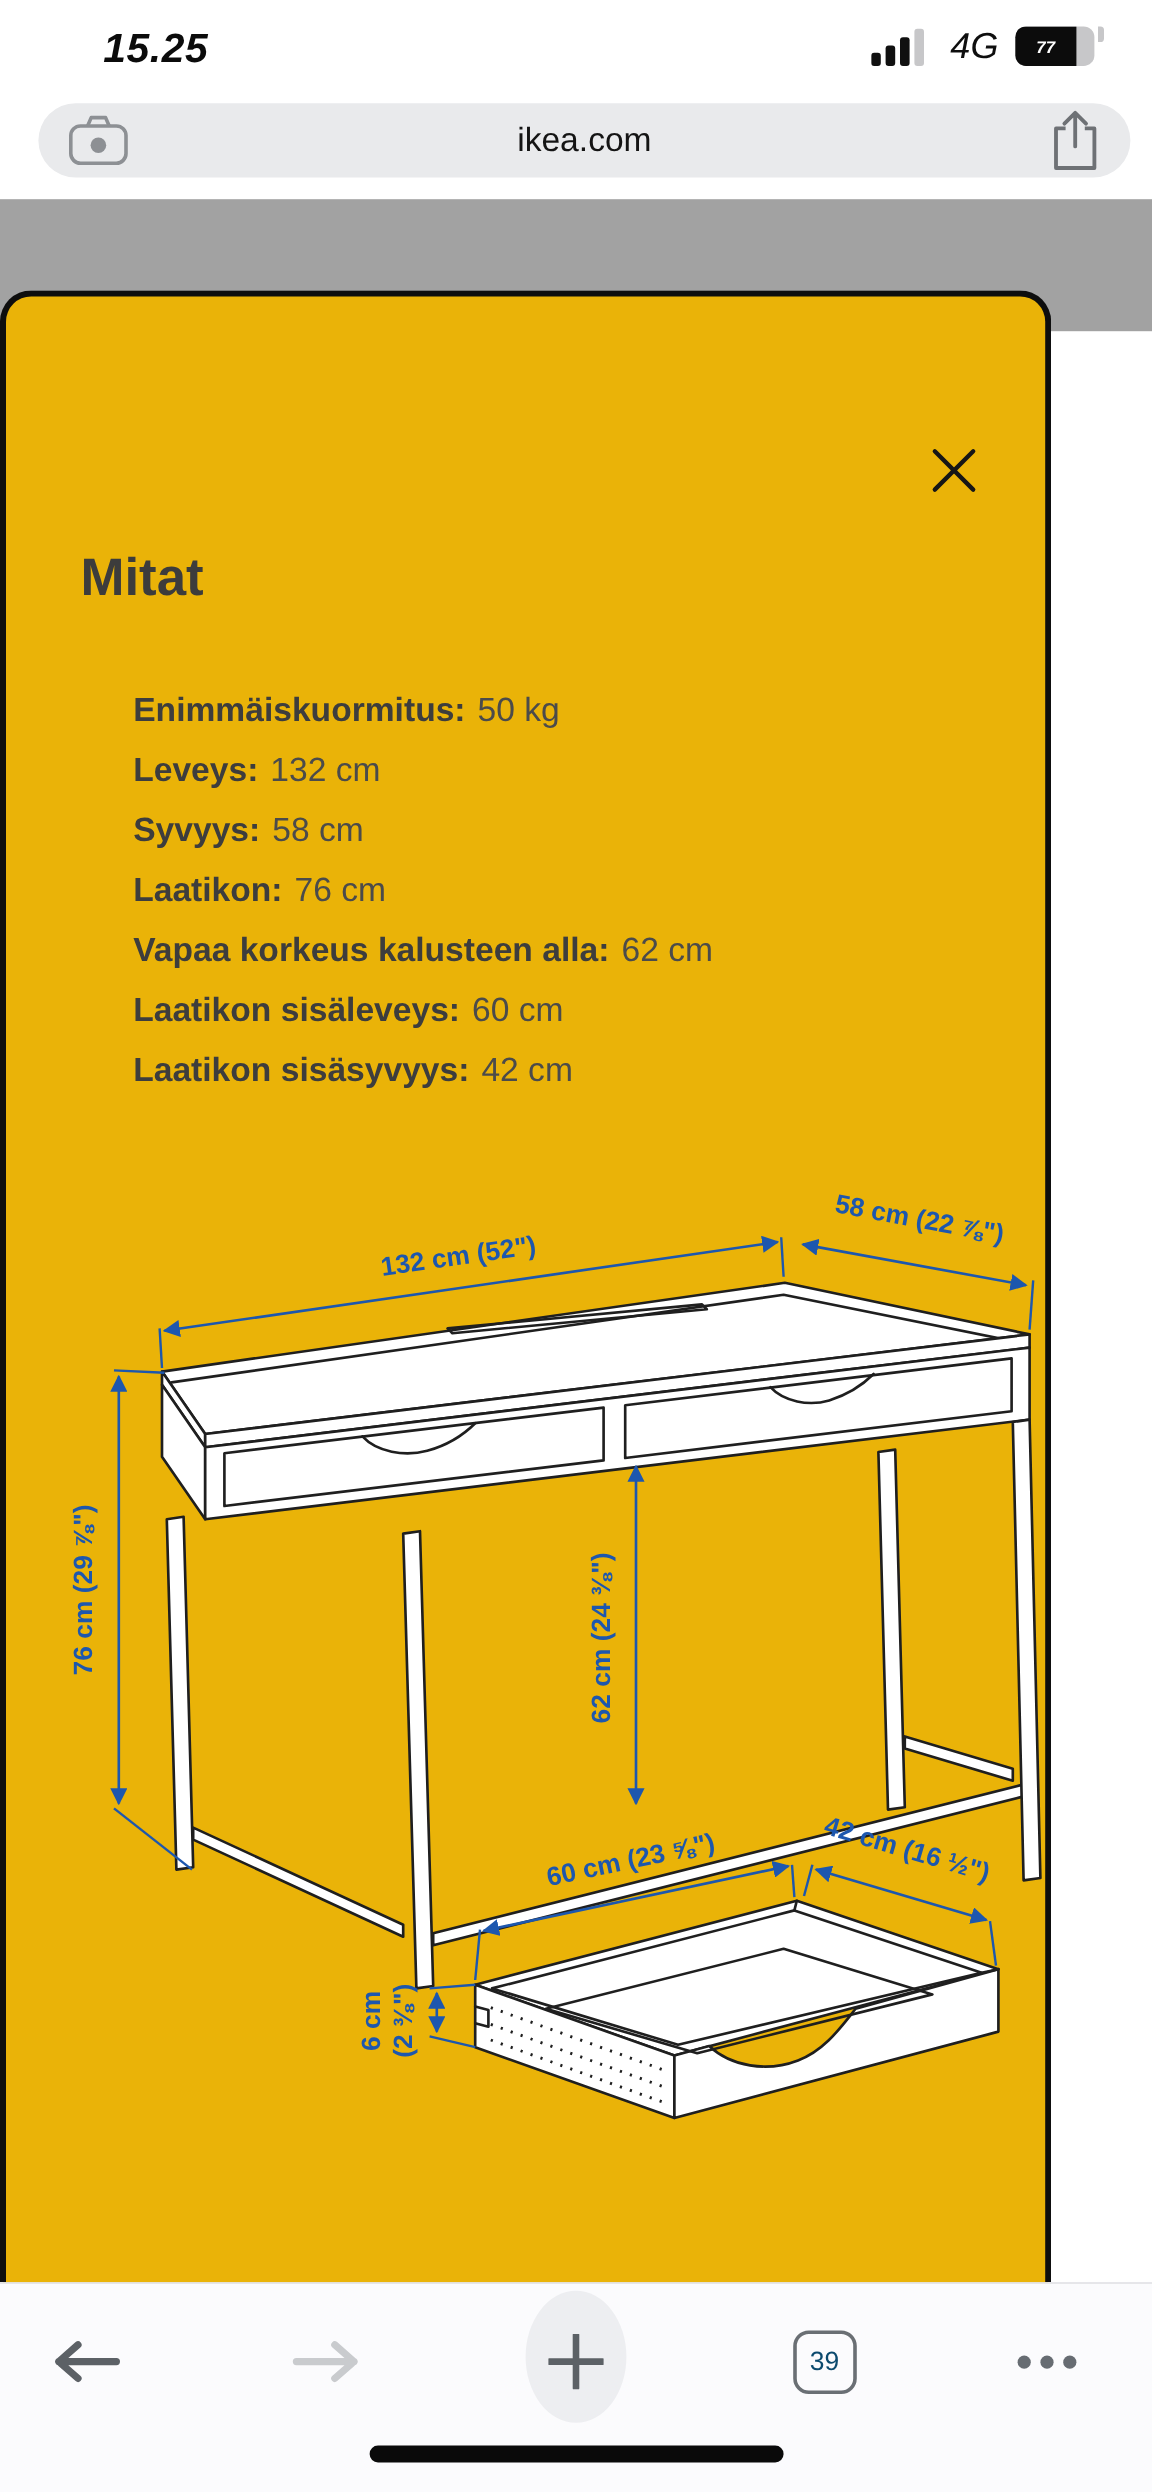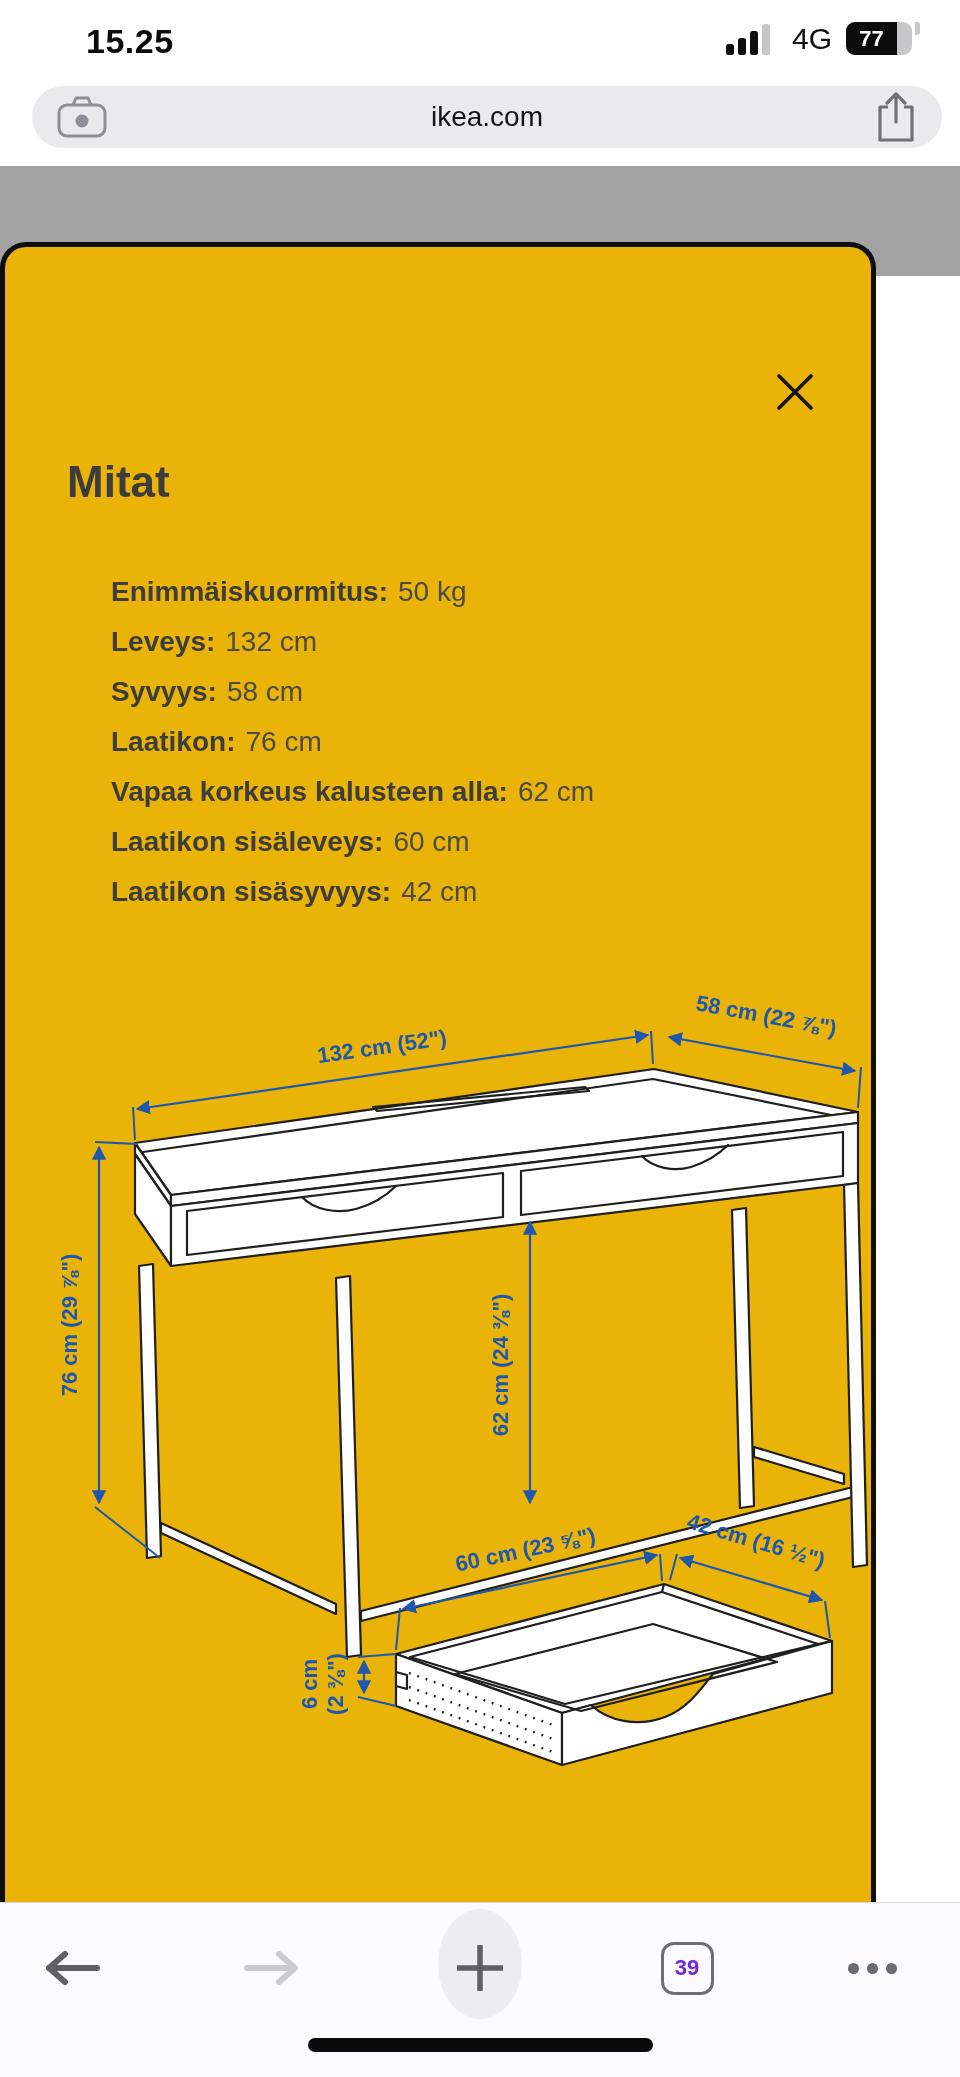--- a/index.html
+++ b/index.html
@@ -1,26 +1,26 @@
 <!DOCTYPE html>
 <html><head>
 <meta charset="utf-8">
 <style>
   html,body{margin:0;padding:0;background:#fff;}
   .screen{position:relative;width:960px;height:2077px;overflow:hidden;background:#fff;
           font-family:"Liberation Sans",sans-serif;}
   
-  .status-bar{position:absolute;left:0;top:0;width:960px;height:78px;background:#fff;}
+  .status-bar{position:absolute;left:0;top:0;width:960px;height:78px;background:#fff;font-style:italic;}
   .time{position:absolute;left:86px;top:22px;font-size:34px;font-weight:700;color:#0b0b0b;letter-spacing:.5px;}
   .status-right{position:absolute;right:40px;top:22px;display:flex;gap:14px;height:40px;}
   .net-label{font-size:30px;font-weight:500;color:#0e0e0e;}
   .battery{position:relative;width:66px;height:33px;border-radius:9px;background:#c7c7c9;overflow:hidden;}
   .battery-fill{position:absolute;left:0;top:0;bottom:0;width:77%;background:#0c0c0c;}
   .battery-num{position:absolute;left:0;top:0;width:77%;height:100%;display:flex;align-items:center;justify-content:center;
-               color:#fff;font-size:22px;font-weight:700;}
+               color:#fff;font-size:14px;font-weight:700;}
   .battery-cap{width:5px;height:13px;background:#c7c7c9;border-radius:0 3px 3px 0;margin-left:-11px;}
   
   .address-row{position:absolute;left:0;top:78px;width:960px;height:88px;background:#fff;}
   .address-pill{position:absolute;left:32px;right:18px;top:8px;height:62px;background:#e9eaec;border-radius:31px;
                 display:flex;align-items:center;justify-content:space-between;padding:0 24px;box-sizing:border-box;}
   .url-text{font-size:28px;color:#141414;position:absolute;left:0;right:0;text-align:center;}
   .pill-icon{position:relative;z-index:2;display:flex;align-items:center;}
   
   .dim-strip{position:absolute;left:0;top:166px;width:960px;height:110px;background:#a2a2a2;}
   
@@ -37,21 +37,21 @@
   .dimtxt{fill:#1d57ae;font-family:"Liberation Sans",sans-serif;font-size:22px;font-weight:700;}
   .art{stroke:#1f1f1f;stroke-width:2.2;fill:none;stroke-linejoin:round;stroke-linecap:round;}
   .artf{fill:#ffffff;}
   .dots{stroke:#1f1f1f;stroke-width:2.4;fill:none;stroke-dasharray:1.8 7;}
   
   .toolbar{position:absolute;left:0;top:1902px;width:960px;height:175px;background:#fbfbfd;border-top:1px solid #d8d8dc;box-sizing:border-box;}
   .tool-btn{position:absolute;top:20px;width:90px;height:90px;display:flex;align-items:center;justify-content:center;
             background:none;border:none;padding:0;cursor:pointer;}
   .plus-oval{position:absolute;left:438px;top:6px;width:84px;height:110px;background:#edeef1;border-radius:50%;}
   .tabs-box{width:47px;height:47px;border:3px solid #6a6f74;border-radius:13px;display:flex;align-items:center;justify-content:center;
-            font-size:22px;font-weight:700;color:#6d28d9;background:none;}
+            font-size:22px;font-weight:400;color:#0c4a6e;background:none;}
   .dots-row{display:flex;gap:8px;}
   .dot{width:11px;height:11px;border-radius:50%;background:#676c72;}
   .home-indicator{position:absolute;left:308px;top:2038px;width:345px;height:14px;border-radius:8px;background:#0a0a0a;}
 </style>
 </head>
 <body>
 
 <div class="screen">
 
   <div class="status-bar">

